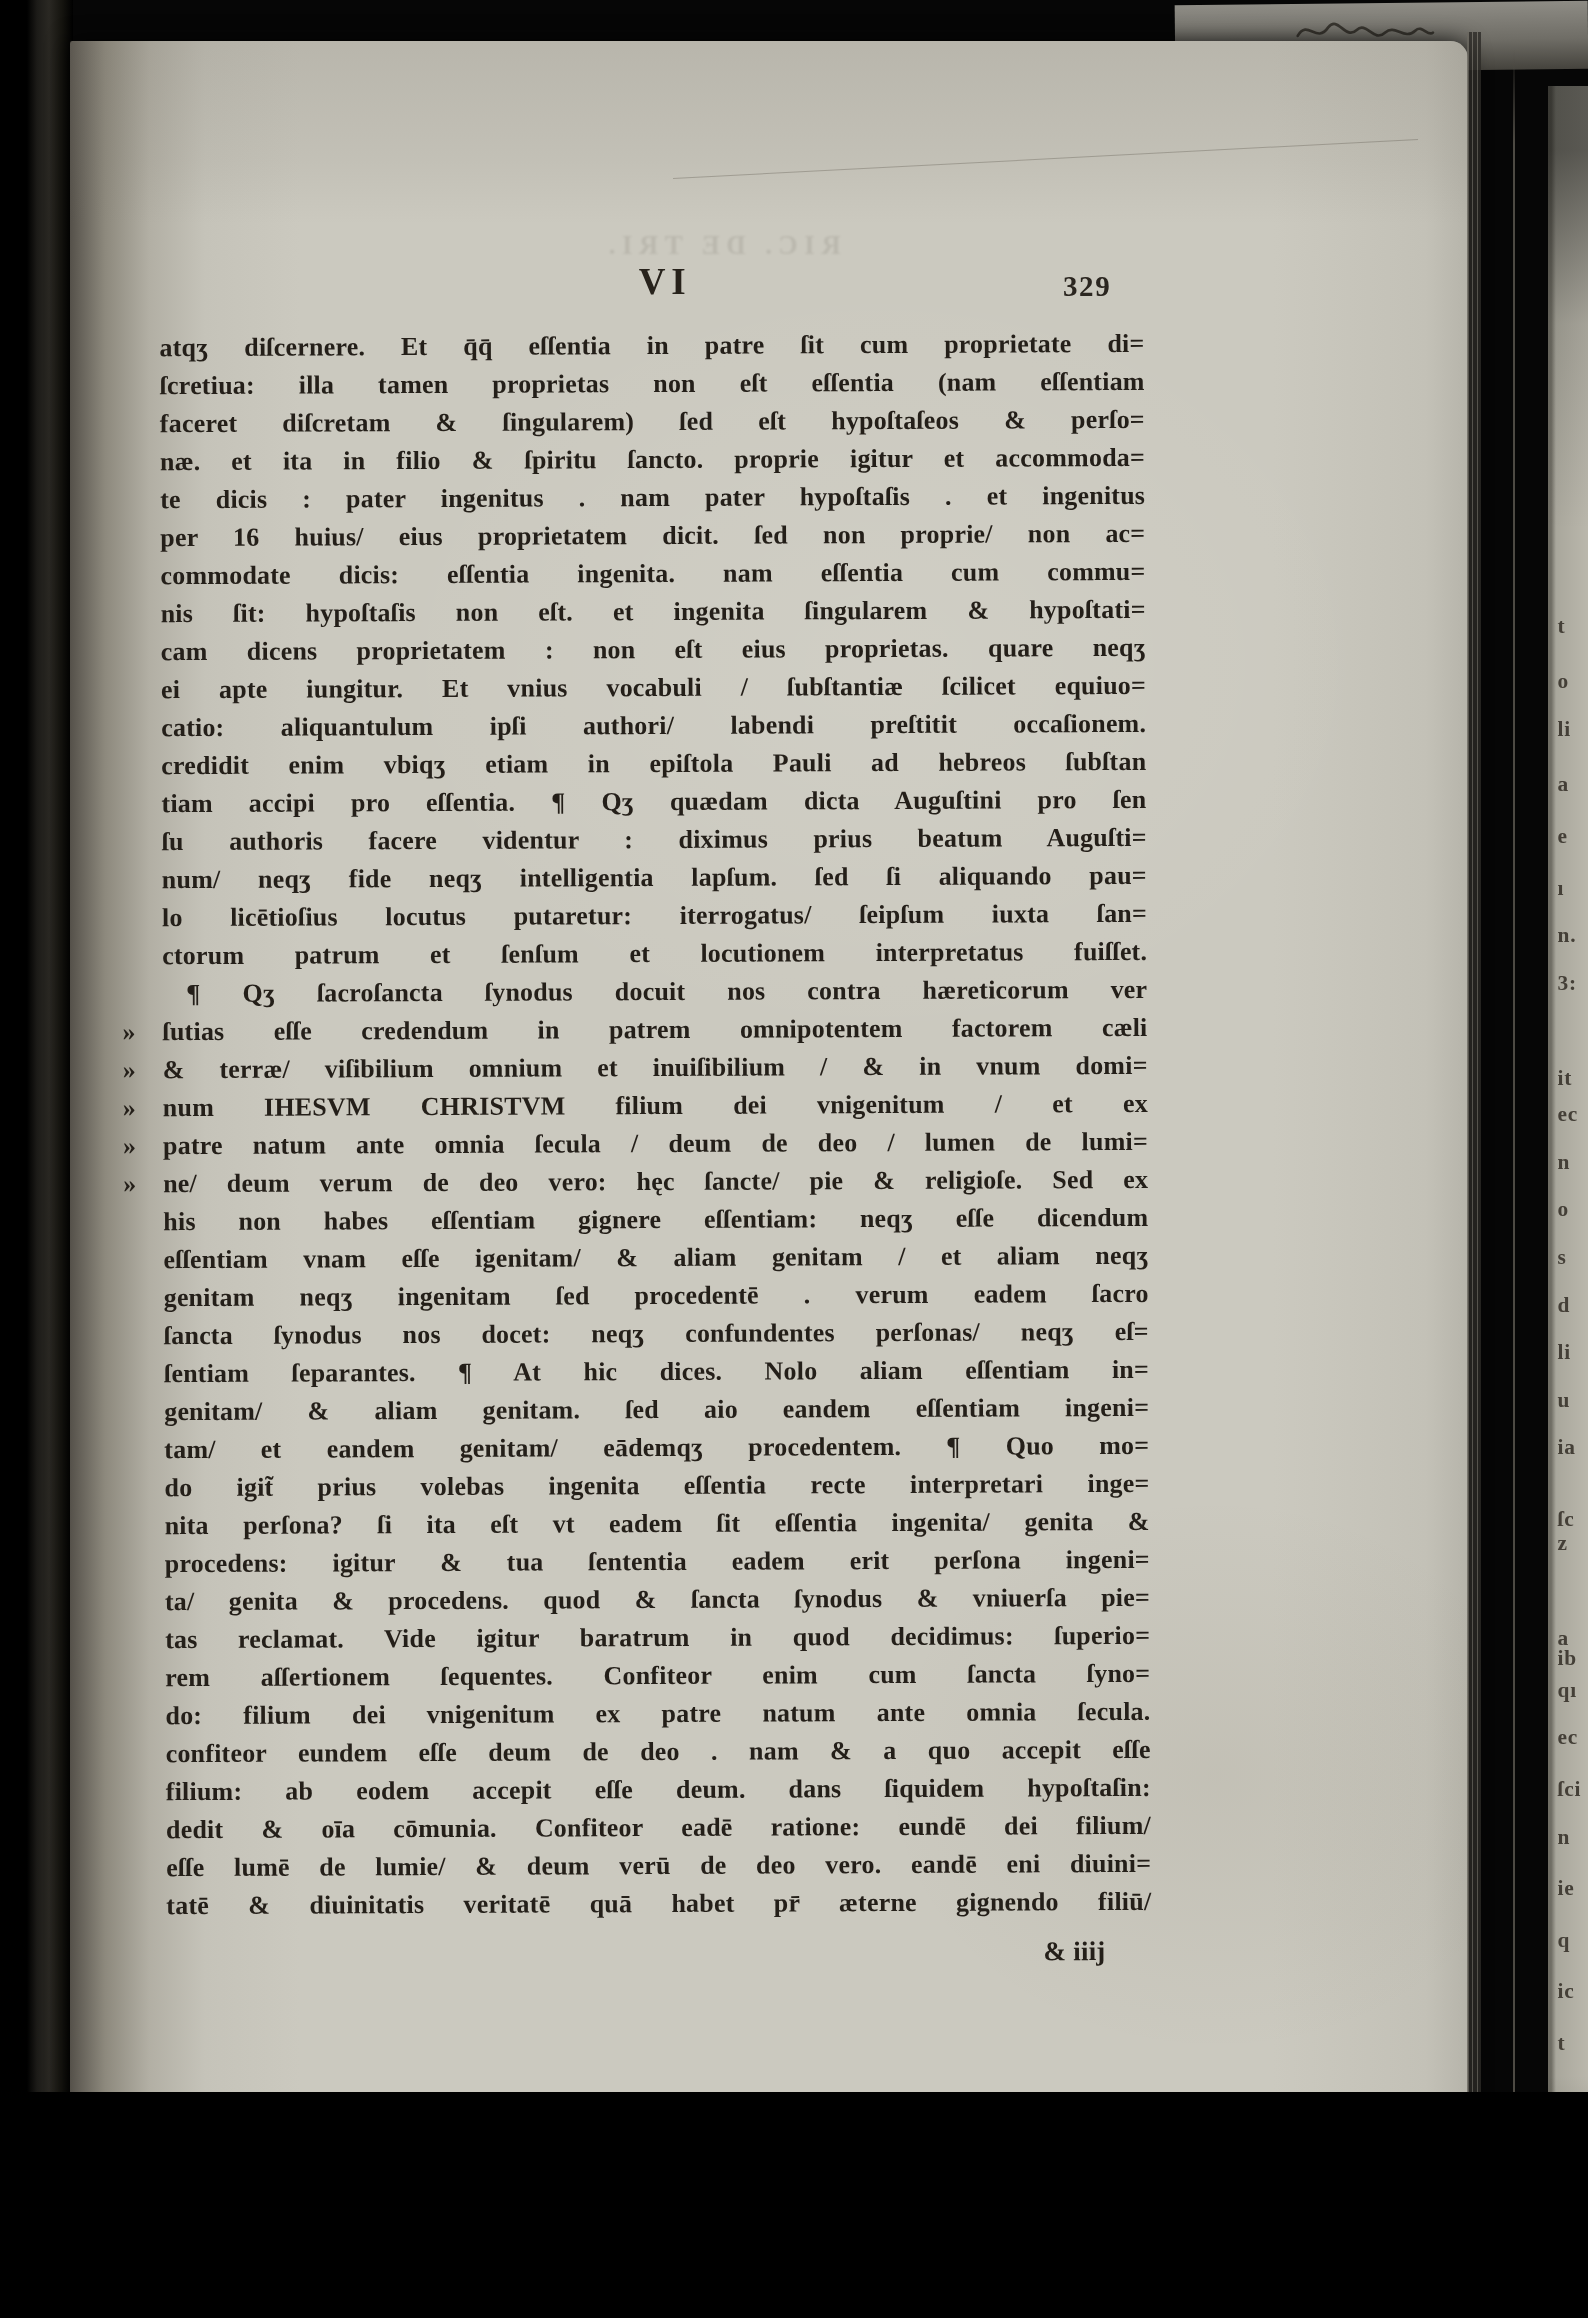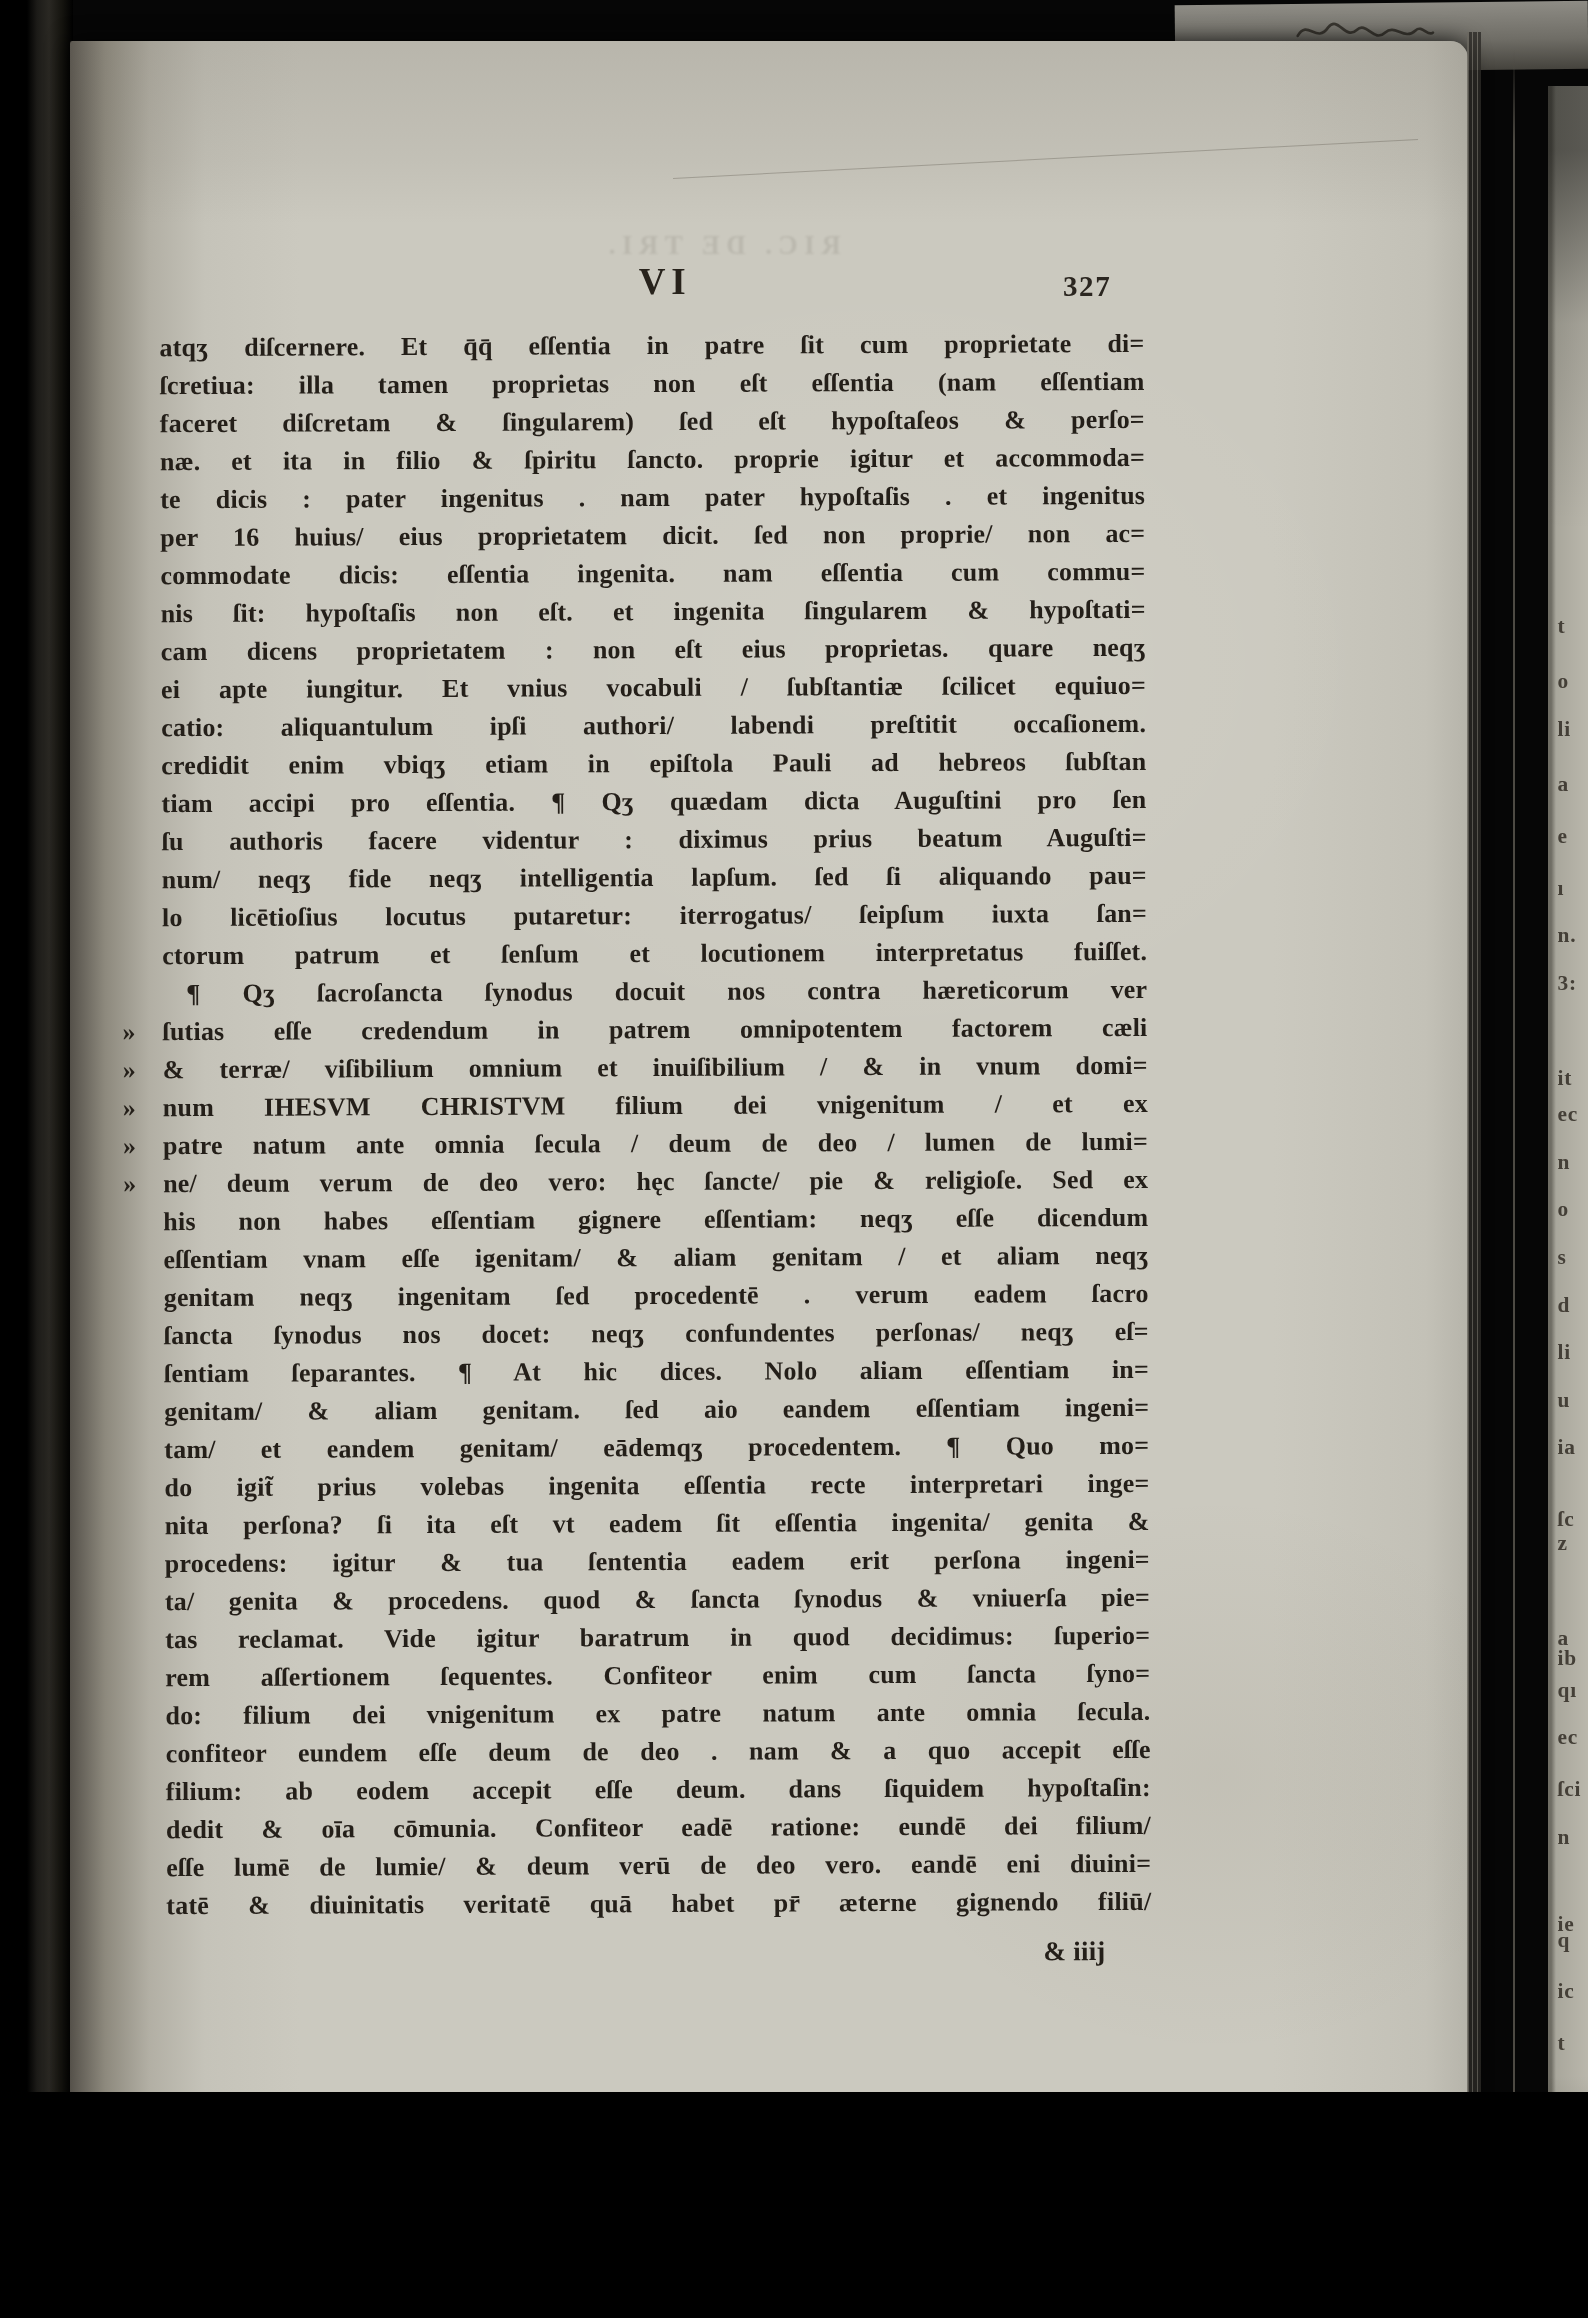--- a/index.html
+++ b/index.html
@@ -117,21 +117,21 @@
     <path d="M6,34 C18,12 30,44 44,22 C56,6 66,38 80,24 C92,12 102,40 116,26 C128,14 140,36 154,22 C162,14 170,30 176,24" fill="none" stroke="#2e2b25" stroke-width="3.4" stroke-linecap="round"></path>
     <path d="M28,46 C44,36 60,50 78,42 C96,34 112,48 130,40" fill="none" stroke="#2e2b25" stroke-width="2.6" stroke-linecap="round"></path>
   </svg>
 
   <div class="page">
     <div class="crease"></div>
 
     <div class="bleed">RIC. DE TRI.</div>
 
     <div class="hdr-numeral">VI</div>
-    <div class="hdr-folio">327</div>
+    <div class="hdr-folio">329</div>
 
     <div class="text-block">
 
     <div class="tl"><span>atqʒ diſcernere. Et q̄q̄ eſſentia in patre ſit cum proprietate di=</span></div>
         <div class="tl"><span>ſcretiua: illa tamen proprietas non eſt eſſentia (nam eſſentiam</span></div>
         <div class="tl"><span>faceret diſcretam &amp; ſingularem) ſed eſt hypoſtaſeos &amp; perſo=</span></div>
         <div class="tl"><span>næ. et ita in filio &amp; ſpiritu ſancto. proprie igitur et accommoda=</span></div>
         <div class="tl"><span>te dicis : pater ingenitus . nam pater hypoſtaſis . et ingenitus</span></div>
         <div class="tl"><span>per 16 huius/ eius proprietatem dicit. ſed non proprie/ non ac=</span></div>
         <div class="tl"><span>commodate dicis: eſſentia ingenita. nam eſſentia cum commu=</span></div>
@@ -197,21 +197,21 @@
       <span class="frag" style="top: 1304px;">u</span>
       <span class="frag" style="top: 1351px;">ia</span>
       <span class="frag" style="top: 1399px; margin-top: 24px;">ſc</span>
       <span class="frag" style="top: 1447px;">z</span>
       <span class="frag" style="top: 1562px;">ib</span>
       <span class="frag" style="top: 1542px;">a</span>
       <span class="frag" style="top: 1594px;">qı</span>
       <span class="frag" style="top: 1641px;">ec</span>
       <span class="frag" style="top: 1693px;">ſci</span>
       <span class="frag" style="top: 1741px;">n</span>
-      <span class="frag" style="top: 1792px; margin-top: 36px;">ie</span>
+      <span class="frag" style="top: 1792px;">ie</span>
       <span class="frag" style="top: 1844px;">q</span>
       <span class="frag" style="top: 1895px;">ic</span>
       <span class="frag" style="top: 1947px;">t</span>
       <span class="frag" style="top: 1999px;">s</span>
       <span class="frag" style="top: 2050px;">n</span>
     </div>
 
   <div class="bottom-edges"></div>
 
   <div class="spot-a"></div>

